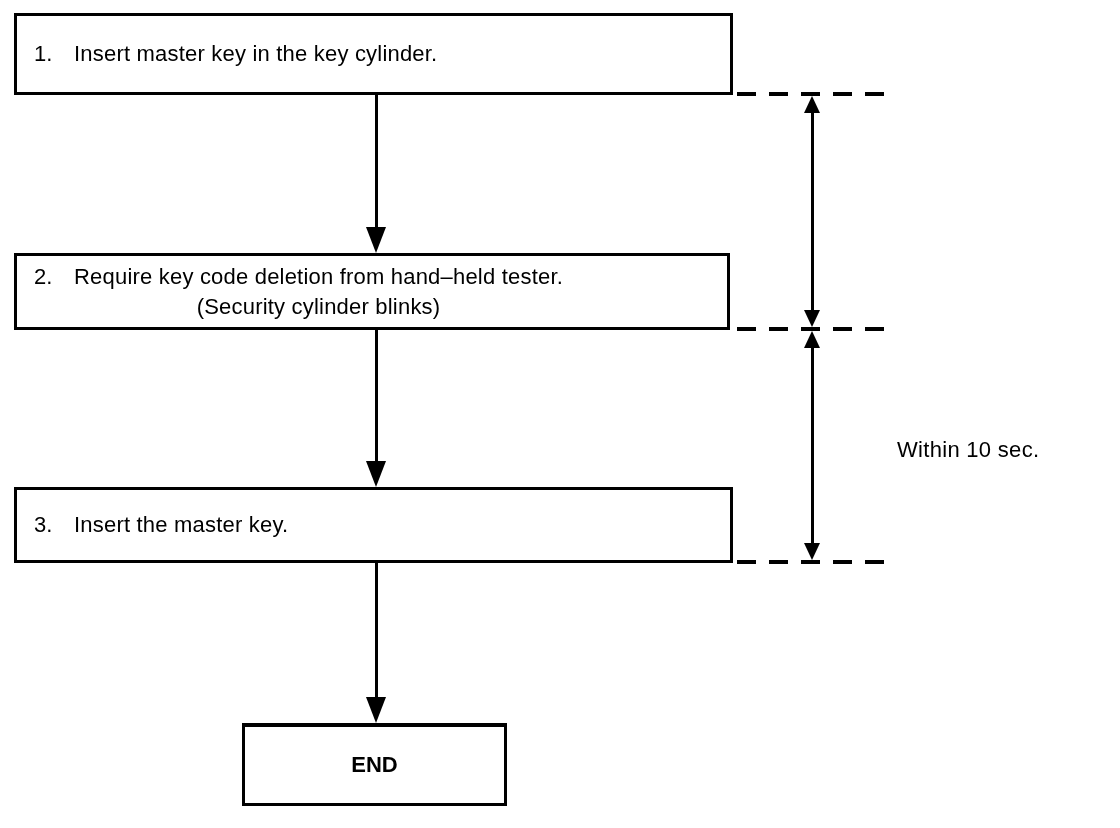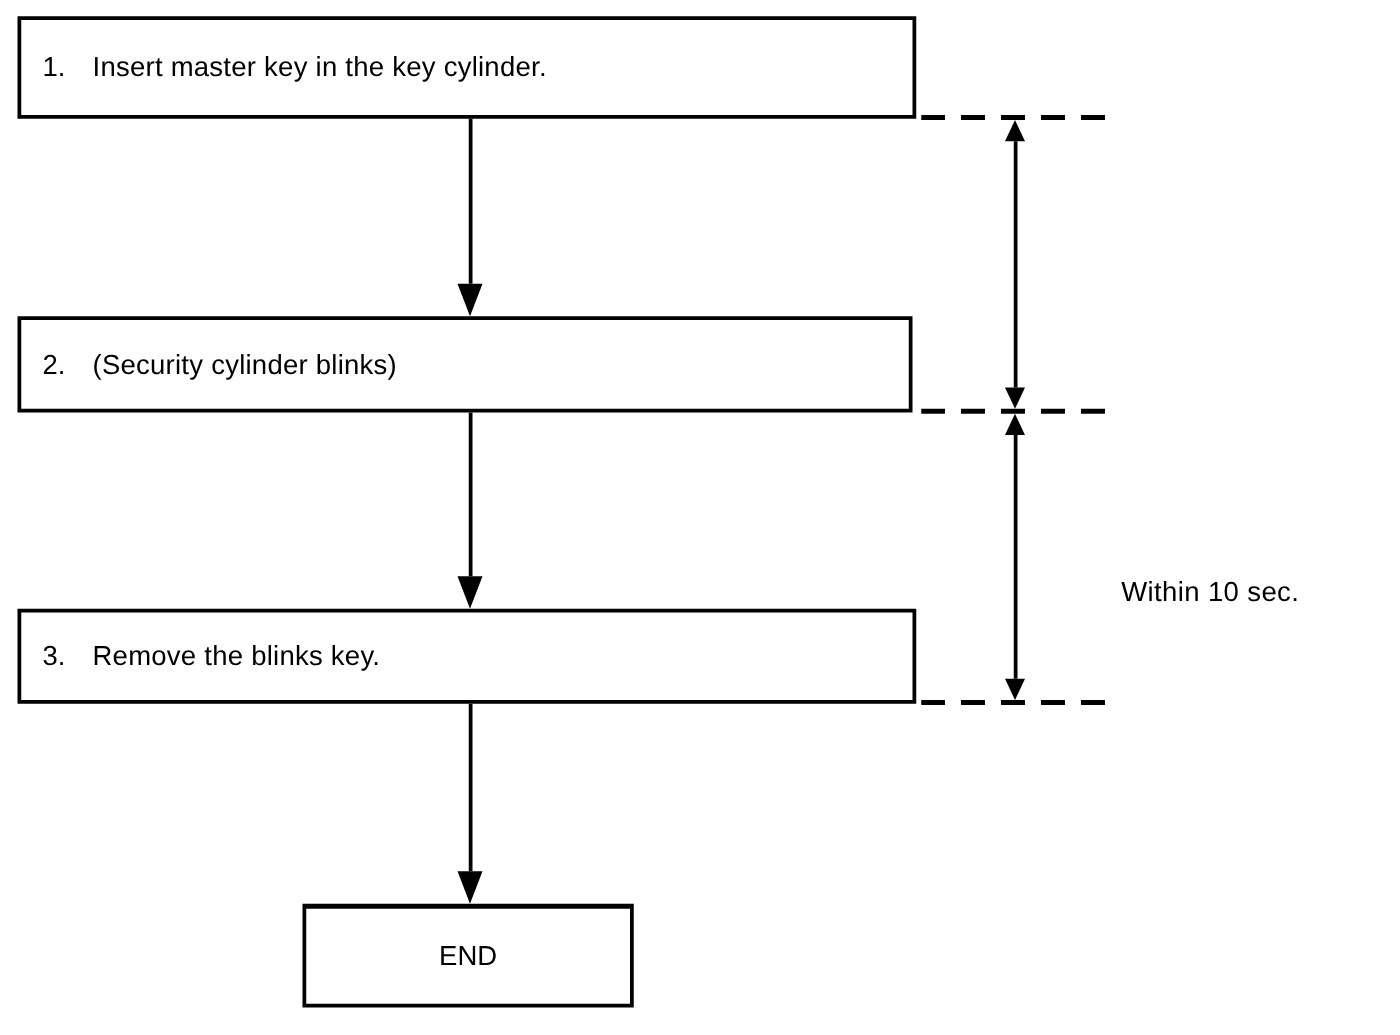--- a/index.html
+++ b/index.html
@@ -55,20 +55,21 @@
     border-top-width: 4px;
     background: #ffffff;
     box-sizing: border-box;
     display: flex;
     flex-direction: column;
     align-items: center;
     justify-content: center;
     text-align: center;
     font-size: 22px;
     line-height: 30px;
+    font-weight: bold;
   }
 
   
   .flow-arrow {
     position: absolute;
     width: 22px;
     display: flex;
     flex-direction: column;
     align-items: center;
   }
@@ -131,21 +132,21 @@
   
   .timing-label {
     position: absolute;
     left: 897px;
     font-size: 22px;
     line-height: 28px;
     white-space: nowrap;
     letter-spacing: 0.3px;
   }
   #label120 { top: 199px; }
-  #label10  { top: 436px; margin-top: 24px; }
+  #label10  { top: 436px; }
 </style>
 </head>
 <body>
 
 <div class="canvas">
 
   <div class="step-box" id="step1">
     <div class="step-row">
       <span class="step-num">1.</span>
       <span class="step-lines">Insert master key in the key cylinder.</span>
@@ -154,34 +155,35 @@
 
   <div class="flow-arrow" id="flow1">
     <div class="flow-stem"></div>
     <div class="flow-head-down"></div>
   </div>
 
   <div class="step-box" id="step2">
     <div class="step-row">
       <span class="step-num">2.</span>
       <span class="step-lines">
+        <div>Require key code deletion from hand–held tester.</div>
         <div>(Security cylinder blinks)</div>
       </span>
     </div>
   </div>
 
   <div class="flow-arrow" id="flow2">
     <div class="flow-stem"></div>
     <div class="flow-head-down"></div>
   </div>
 
   <div class="step-box" id="step3">
     <div class="step-row">
       <span class="step-num">3.</span>
-      <span class="step-lines">Remove the blinks key.</span>
+      <span class="step-lines">Insert the master key.</span>
     </div>
   </div>
 
   <div class="flow-arrow" id="flow3">
     <div class="flow-stem"></div>
     <div class="flow-head-down"></div>
   </div>
 
   <div class="end-box">
     <div>END</div>

